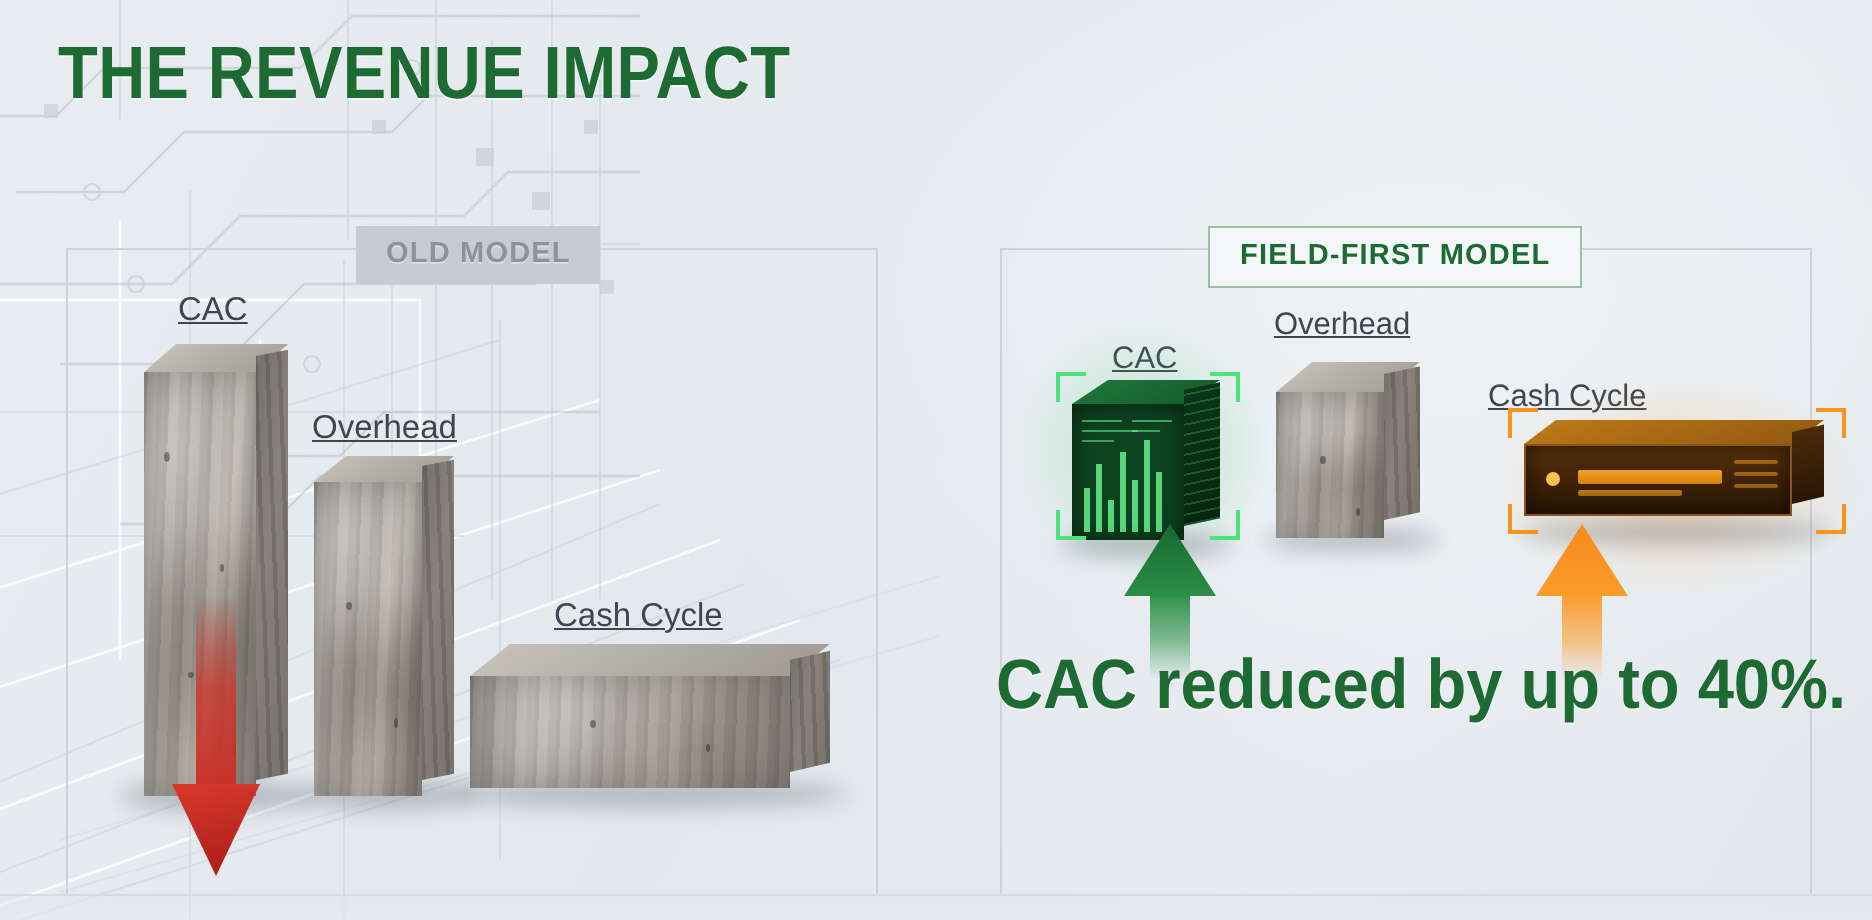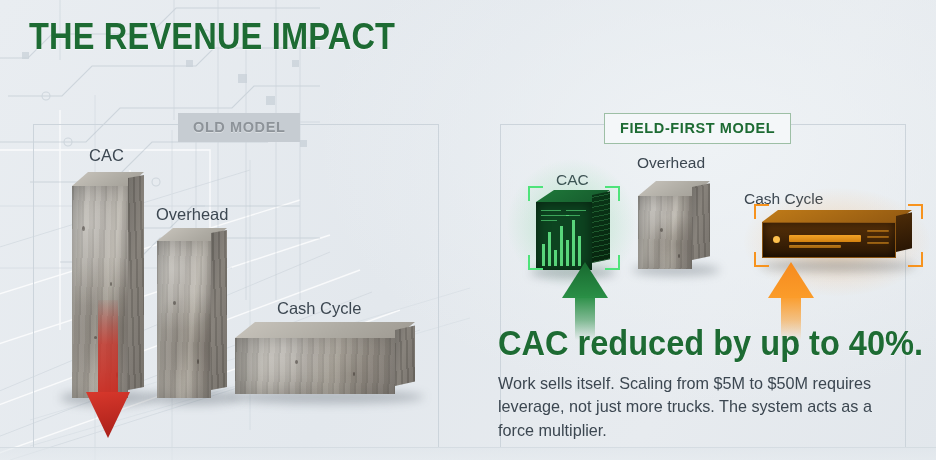--- a/index.html
+++ b/index.html
@@ -51,21 +51,21 @@
   .badge{
     position:absolute;top:113px;
     font-family:"Liberation Sans Narrow","Liberation Sans",sans-serif;
     font-weight:700;font-size:14.5px;letter-spacing:.6px;
     padding:6px 15px 7px;white-space:nowrap;
   }
   #badge-old{left:178px;background:#c6ccd2;color:#8d9399;text-shadow:0 1px 0 rgba(255,255,255,.35);}
   #badge-new{left:604px;background:#f4f7f9;color:#1d6b33;border:1px solid #9dbfa5;}
 
   
-  .olabel{position:absolute;font-size:16.5px;color:#3c4751;white-space:nowrap;}
+  .olabel{position:absolute;font-size:16.5px;color:#3c4751;white-space:nowrap;text-decoration:underline;}
   #lbl-old-cac{left:89px;top:146px;}
   #lbl-old-oh{left:156px;top:205px;}
   #lbl-old-cc{left:277px;top:299px;}
   #lbl-new-cac{left:556px;top:171px;font-size:15.5px;}
   #lbl-new-oh{left:637px;top:154px;font-size:15.5px;}
   #lbl-new-cc{left:744px;top:190px;font-size:15.5px;}
 
   
   .blk{position:absolute;}
   .blk .face{position:absolute;}
@@ -360,15 +360,14 @@
   <div class="uparrow" id="arrow-green">
     <div class="head"></div>
     <div class="stem"></div>
   </div>
   <div class="uparrow" id="arrow-orange">
     <div class="head"></div>
     <div class="stem"></div>
   </div>
 
   <div class="headline">CAC reduced by up to 40%.</div>
-  <div class="body">Work sells itself. Scaling from $5M to $50M requires leverage, not just more trucks. The system acts as a force multiplier.</div>
 
 </div>
 
 </body></html>

